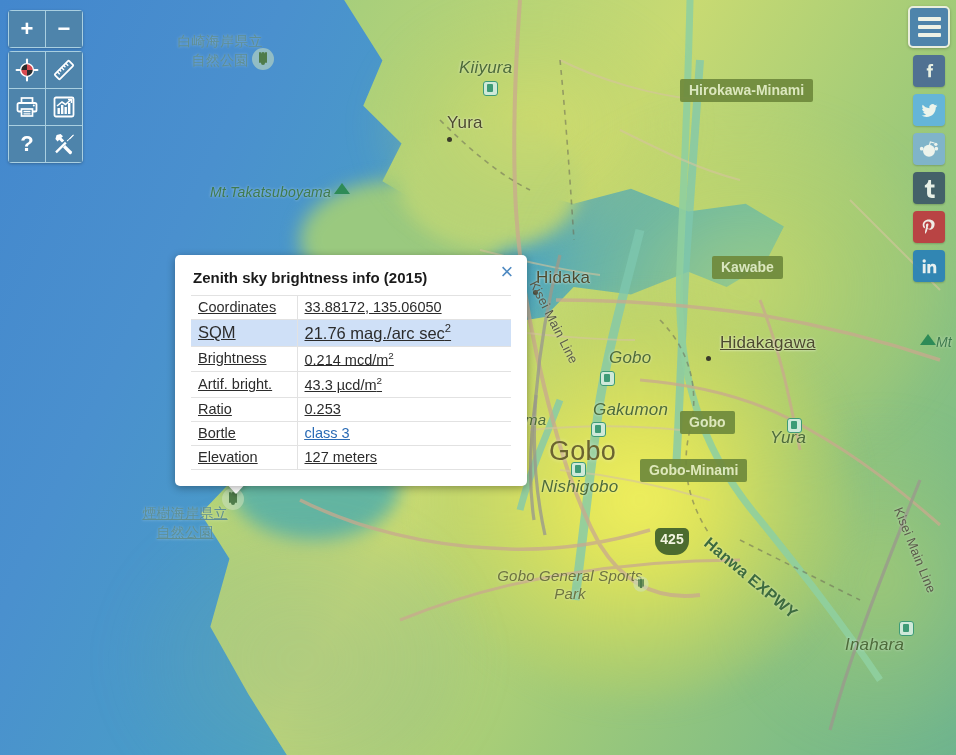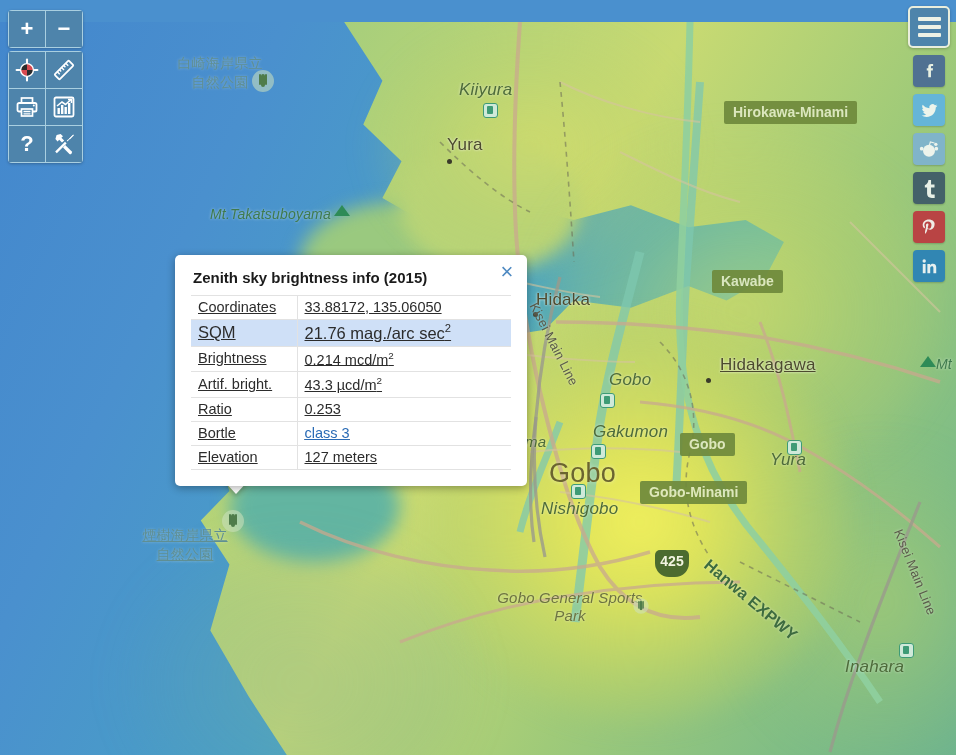--- a/index.html
+++ b/index.html
@@ -16,21 +16,20 @@
     height: 755px;
     overflow: hidden;
     background: #4a90ce;
   }
 
   
   #map-canvas {
     position: absolute;
     inset: 0;
     overflow: hidden;
-    margin-top: 22px;
   }
 
   
   .layer-ocean {
     position: absolute; inset: 0;
     background:
       linear-gradient(115deg, #4387cd 0%, #4a90ce 22%, #49a0c6 45%, #53b0b4 60%, #62bca6 72%, #7cc490 85%);
   }
 
   
@@ -504,23 +503,23 @@
 
     <div class="lbl-town-lg maplabel" style="left:459px;top:58px;">Kiiyura</div>
     <div class="station" style="left:483px;top:81px;"></div>
 
     <div class="lbl-city maplabel" style="left:447px;top:113px;">Yura</div>
     <div class="citydot" style="left:447px;top:137px;"></div>
 
     <div class="lbl-mount maplabel" style="left:210px;top:184px;">Mt.Takatsuboyama</div>
     <div class="mtn" style="left:334px;top:183px;"></div>
 
-    <div class="plate" style="left:724px;top:79px;">Hirokawa-Minami</div>
-
-    <div class="plate" style="left:712px;top:248px;">Kawabe</div>
+    <div class="plate" style="left:680px;top:79px;">Hirokawa-Minami</div>
+
+    <div class="plate" style="left:712px;top:256px;">Kawabe</div>
 
     <div class="lbl-city maplabel" style="left:536px;top:268px;">Hidaka</div>
     <div class="citydot" style="left:533px;top:290px;"></div>
 
     <div class="lbl-city maplabel" style="left:720px;top:333px;text-decoration:underline;">Hidakagawa</div>
     <div class="citydot" style="left:706px;top:356px;"></div>
 
     <div class="lbl-rail maplabel" style="left:540px;top:278px;transform:rotate(63deg);transform-origin:left top;">Kisei Main Line</div>
 
     <div class="lbl-rail maplabel" style="left:905px;top:505px;transform:rotate(68deg);transform-origin:left top;">Kisei Main Line</div>

